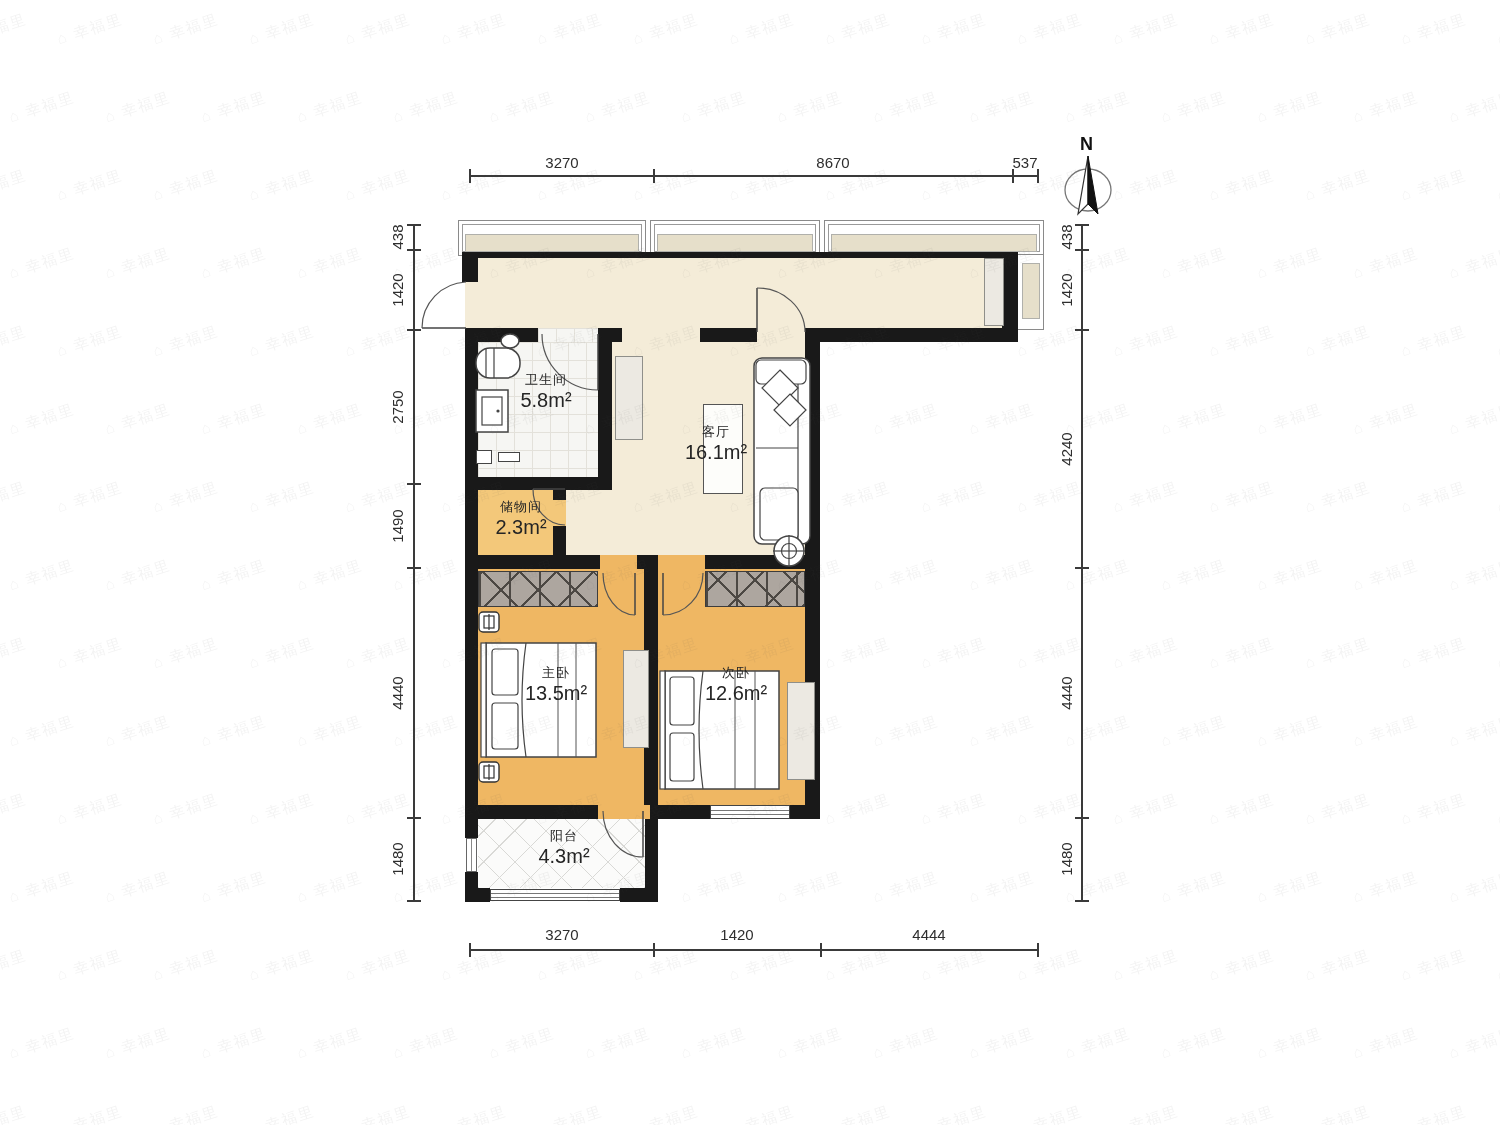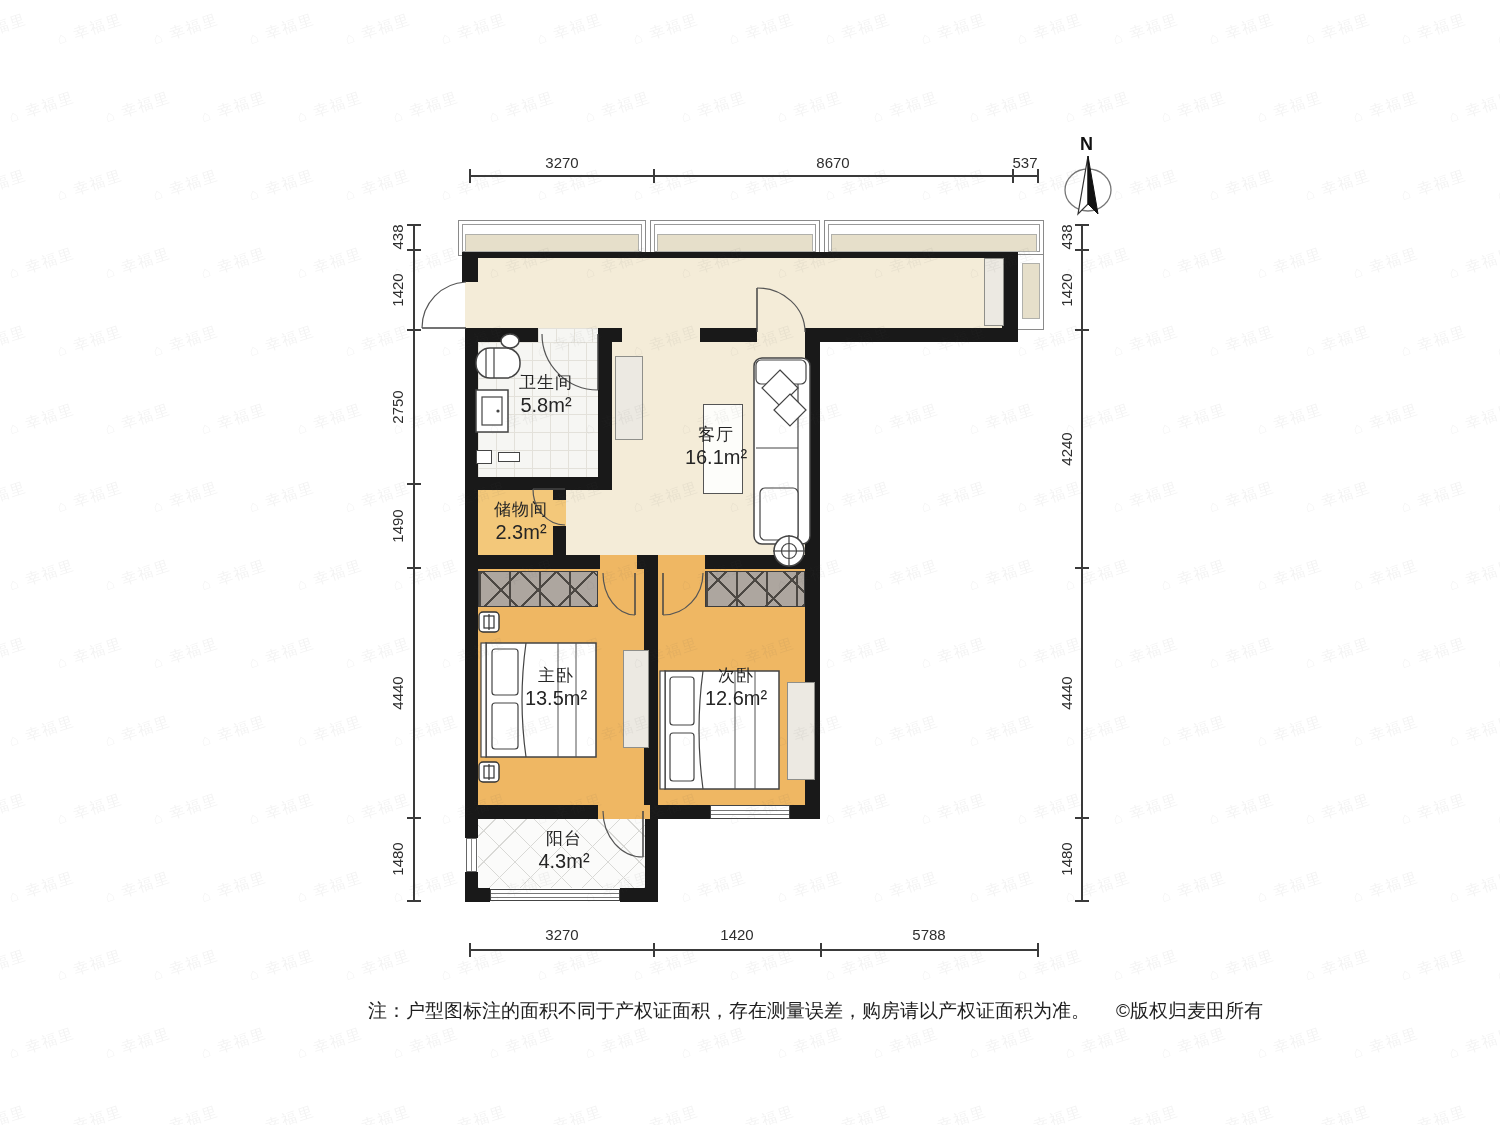--- a/index.html
+++ b/index.html
@@ -37,21 +37,21 @@
   .window-h{position:absolute;background:#fff;border:1px solid #444;box-sizing:border-box;}
   .window-h i{position:absolute;left:0;right:0;height:1px;background:#777;}
   .window-v{position:absolute;background:#fff;border:1px solid #666;box-sizing:border-box;}
   .window-v i{position:absolute;top:0;bottom:0;width:1px;background:#888;}
   
   .furn{position:absolute;box-sizing:border-box;background:#ece9e2;border:1px solid #8f8f8a;}
   .table{position:absolute;box-sizing:border-box;background:#fdfdfa;border:1.5px solid #555;}
   .fixture{position:absolute;box-sizing:border-box;background:#fff;border:1.5px solid #444;}
   
   .room-label{position:absolute;text-align:center;color:#252525;line-height:1.25;transform:translate(-50%,0);}
-  .room-label .rn{font-size:17px;font-weight:500;letter-spacing:1px;}
+  .room-label .rn{font-size:13px;font-weight:500;letter-spacing:1px;}
   .room-label .ra{font-size:20px;font-weight:500;}
   
   .dim-line{position:absolute;background:var(--line);}
   .tick{position:absolute;background:var(--line);}
   .dim-label{position:absolute;color:#2e2e2e;font-size:15px;white-space:nowrap;}
   .dim-label.h{transform:translateX(-50%);}
   .dim-label.v{transform:translate(-50%,-50%) rotate(-90deg);}
   
   .note-row{position:absolute;left:368px;top:998px;width:820px;color:#1f1f1f;font-size:19px;white-space:nowrap;}
   .note-row .copy{margin-left:26px;}
@@ -269,21 +269,21 @@
   <div class="dim-label h" style="left:833px;top:154px;">8670</div>
   <div class="dim-label h" style="left:1025px;top:154px;">537</div>
 
   <div class="dim-line" style="left:470px;top:949px;width:568px;height:2px;"></div>
   <div class="tick" style="left:469px;top:943px;width:2px;height:14px;"></div>
   <div class="tick" style="left:653px;top:943px;width:2px;height:14px;"></div>
   <div class="tick" style="left:820px;top:943px;width:2px;height:14px;"></div>
   <div class="tick" style="left:1037px;top:943px;width:2px;height:14px;"></div>
   <div class="dim-label h" style="left:562px;top:926px;">3270</div>
   <div class="dim-label h" style="left:737px;top:926px;">1420</div>
-  <div class="dim-label h" style="left:929px;top:926px;">5788</div>
+  <div class="dim-label h" style="left:929px;top:926px;">4444</div>
 
   <div class="dim-line" style="left:413px;top:225px;width:2px;height:676px;"></div>
   <div class="tick" style="left:407px;top:224px;width:14px;height:2px;"></div>
   <div class="tick" style="left:407px;top:249px;width:14px;height:2px;"></div>
   <div class="tick" style="left:407px;top:329px;width:14px;height:2px;"></div>
   <div class="tick" style="left:407px;top:483px;width:14px;height:2px;"></div>
   <div class="tick" style="left:407px;top:567px;width:14px;height:2px;"></div>
   <div class="tick" style="left:407px;top:817px;width:14px;height:2px;"></div>
   <div class="tick" style="left:407px;top:900px;width:14px;height:2px;"></div>
   <div class="dim-label v" style="left:397px;top:237px;">438</div>
@@ -306,23 +306,20 @@
   <div class="dim-label v" style="left:1066px;top:693px;">4440</div>
   <div class="dim-label v" style="left:1066px;top:859px;">1480</div>
 
   <div class="north-n" style="left:1080px;top:134px;">N</div>
   <svg style="left:1058px;top:152px;" width="60" height="70" viewBox="0 0 60 70">
     <ellipse cx="30" cy="38" rx="23" ry="21" fill="none" stroke="#777" stroke-width="1.3"></ellipse>
     <polygon points="30,4 20,62 30,52" fill="#fff" stroke="#333" stroke-width="1.2"></polygon>
     <polygon points="30,4 40,62 30,52" fill="#111" stroke="#111" stroke-width="1"></polygon>
   </svg>
 
-  <div class="note-row">
-    <span>注：户型图标注的面积不同于产权证面积，存在测量误差，购房请以产权证面积为准。</span><span class="copy">©版权归麦田所有</span>
-  </div>
 
   <div id="wm-layer">
       <span class="wm" style="left: -40px; top: 20px;">⌂ 幸福里</span>
       <span class="wm" style="left: 56px; top: 20px;">⌂ 幸福里</span>
       <span class="wm" style="left: 152px; top: 20px;">⌂ 幸福里</span>
       <span class="wm" style="left: 248px; top: 20px;">⌂ 幸福里</span>
       <span class="wm" style="left: 344px; top: 20px;">⌂ 幸福里</span>
       <span class="wm" style="left: 440px; top: 20px;">⌂ 幸福里</span>
       <span class="wm" style="left: 536px; top: 20px;">⌂ 幸福里</span>
       <span class="wm" style="left: 632px; top: 20px;">⌂ 幸福里</span>

